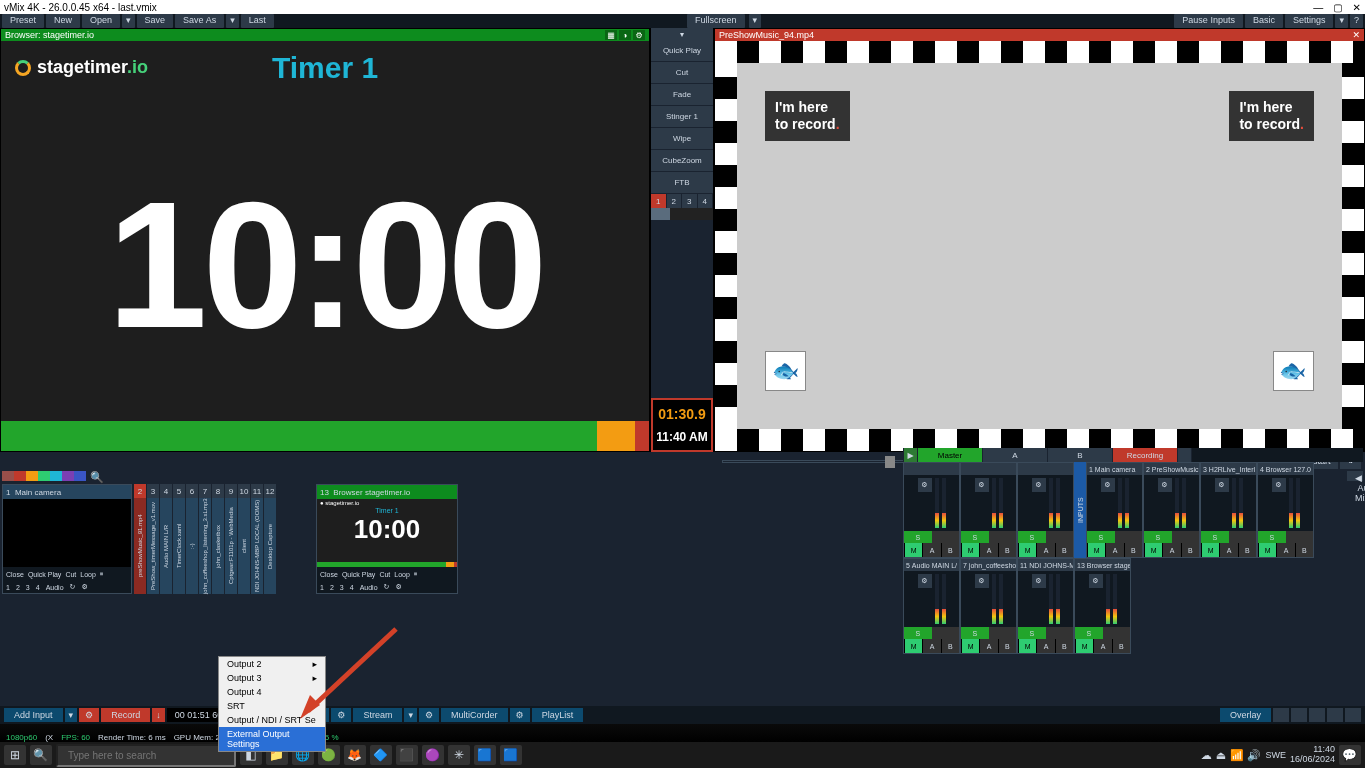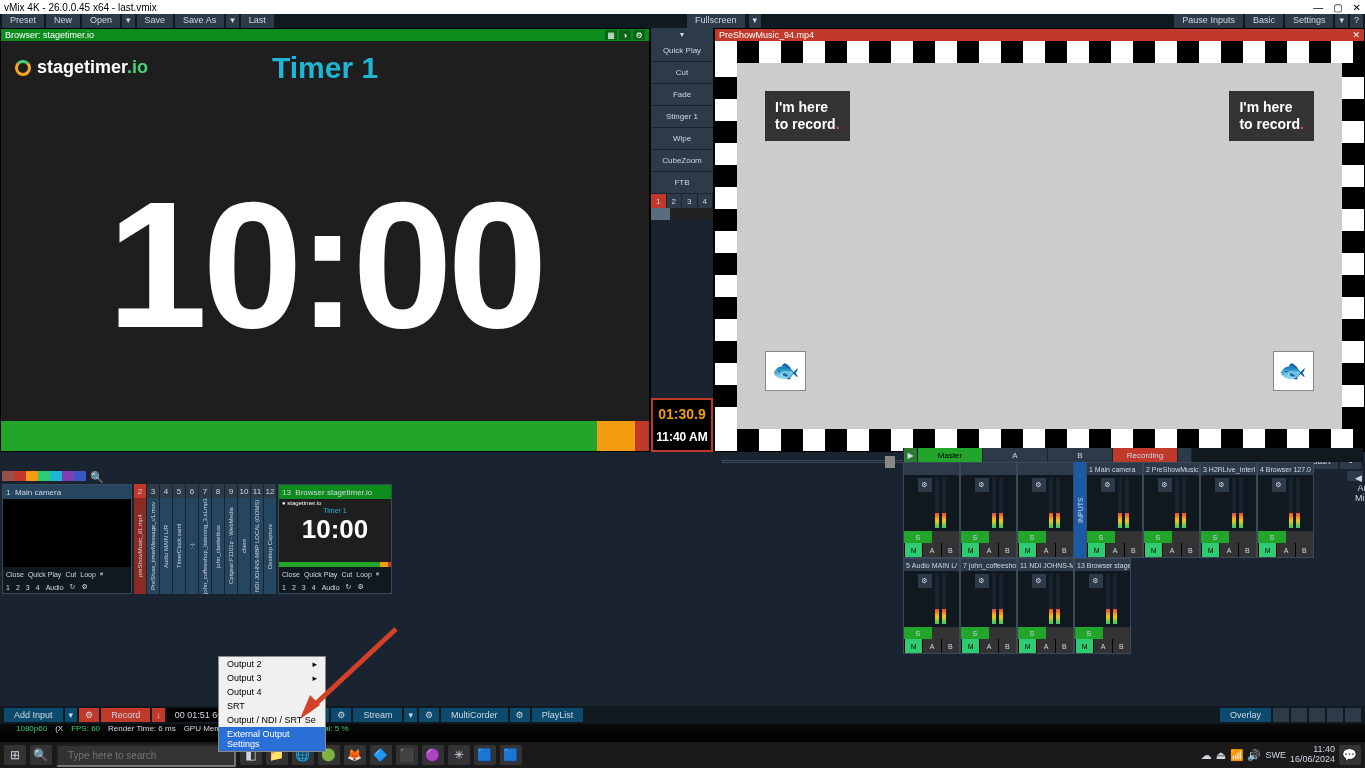--- a/index.html
+++ b/index.html
@@ -103,21 +103,21 @@
   .ctx-menu div{padding:2px 8px;display:flex;justify-content:space-between;}
   .arrow{position:absolute;left:296px;top:625px;width:110px;height:98px;pointer-events:none;z-index:21;}
   
   .bot-tb{position:absolute;bottom:44px;left:0;right:0;height:18px;background:#101820;display:flex;align-items:center;gap:2px;padding:0 4px;}
   .bot-tb .b{background:#0c4a6e;font-size:9px;padding:2px 10px;cursor:pointer;}
   .bot-tb .b.red{background:#c0392b;}
   .bot-tb .time{background:#000;padding:2px 8px;font-size:9px;}
   .bot-tb .sp{flex:1;}
   .bot-tb .ic{width:16px;height:14px;background:#2d3a48;}
   
-  .statusbar{position:absolute;bottom:26px;left:0;right:0;height:18px;background:linear-gradient(#0a0a0a,#000);display:flex;align-items:flex-start;font-size:8px;padding:0 16px;gap:8px;}
+  .statusbar{position:absolute;bottom:26px;left:0;right:0;height:18px;background:linear-gradient(#0a0a0a,#000);display:flex;align-items:flex-end;font-size:8px;padding:0 6px;gap:8px;}
   .statusbar .green{color:#2ecc71;}
   
   .taskbar{position:absolute;bottom:0;left:0;right:0;height:26px;background:#1a1a1a;display:flex;align-items:center;padding:0 4px;gap:4px;}
   .taskbar .search{background:#333;color:#aaa;font-size:10px;padding:4px 10px;width:180px;border-radius:2px;}
   .taskbar .ticon{width:22px;height:20px;background:#333;border-radius:2px;display:flex;align-items:center;justify-content:center;font-size:12px;}
   .taskbar .tsp{flex:1;}
   .taskbar .clock{font-size:9px;text-align:right;line-height:1.1;}
   .audio-mixer-btn{position:absolute;right:2px;top:446px;background:#2d3a48;font-size:9px;padding:2px 8px;}
 </style>
 </head>
@@ -310,21 +310,21 @@
       </div>
       <div class="vstrip">
         <div class="n">11</div>
         <div class="lbl">NDI JOHNS-MBP LOCAL (OOMS)</div>
       </div>
       <div class="vstrip">
         <div class="n">12</div>
         <div class="lbl">Desktop Capture</div>
       </div>
     </div>
-  <div class="input-card" style="width:114px;">
+  <div class="input-card" style="width:142px;margin-left:38px;">
     <div class="hdr" style="background:#0d8c1e;"><span>13</span>&nbsp;&nbsp;<span>Browser stagetimer.io</span></div>
     <div class="body" style="background:#1e1e1e;color:#fff;display:flex;flex-direction:column;align-items:center;">
       <div style="align-self:flex-start;font-size:6px;padding:1px 3px;">● stagetimer.io</div>
       <div style="font-size:7px;color:#1fb6d6;">Timer 1</div>
       <div style="font-size:26px;font-weight:900;">10:00</div>
       <div style="height:5px;width:100%;margin-top:auto;background:#22a52b;display:flex;justify-content:flex-end;">
           <span style="width:8px;background:#f39c12;"></span>
           <span style="width:3px;background:#c0392b;"></span>
         </div>
     </div>

